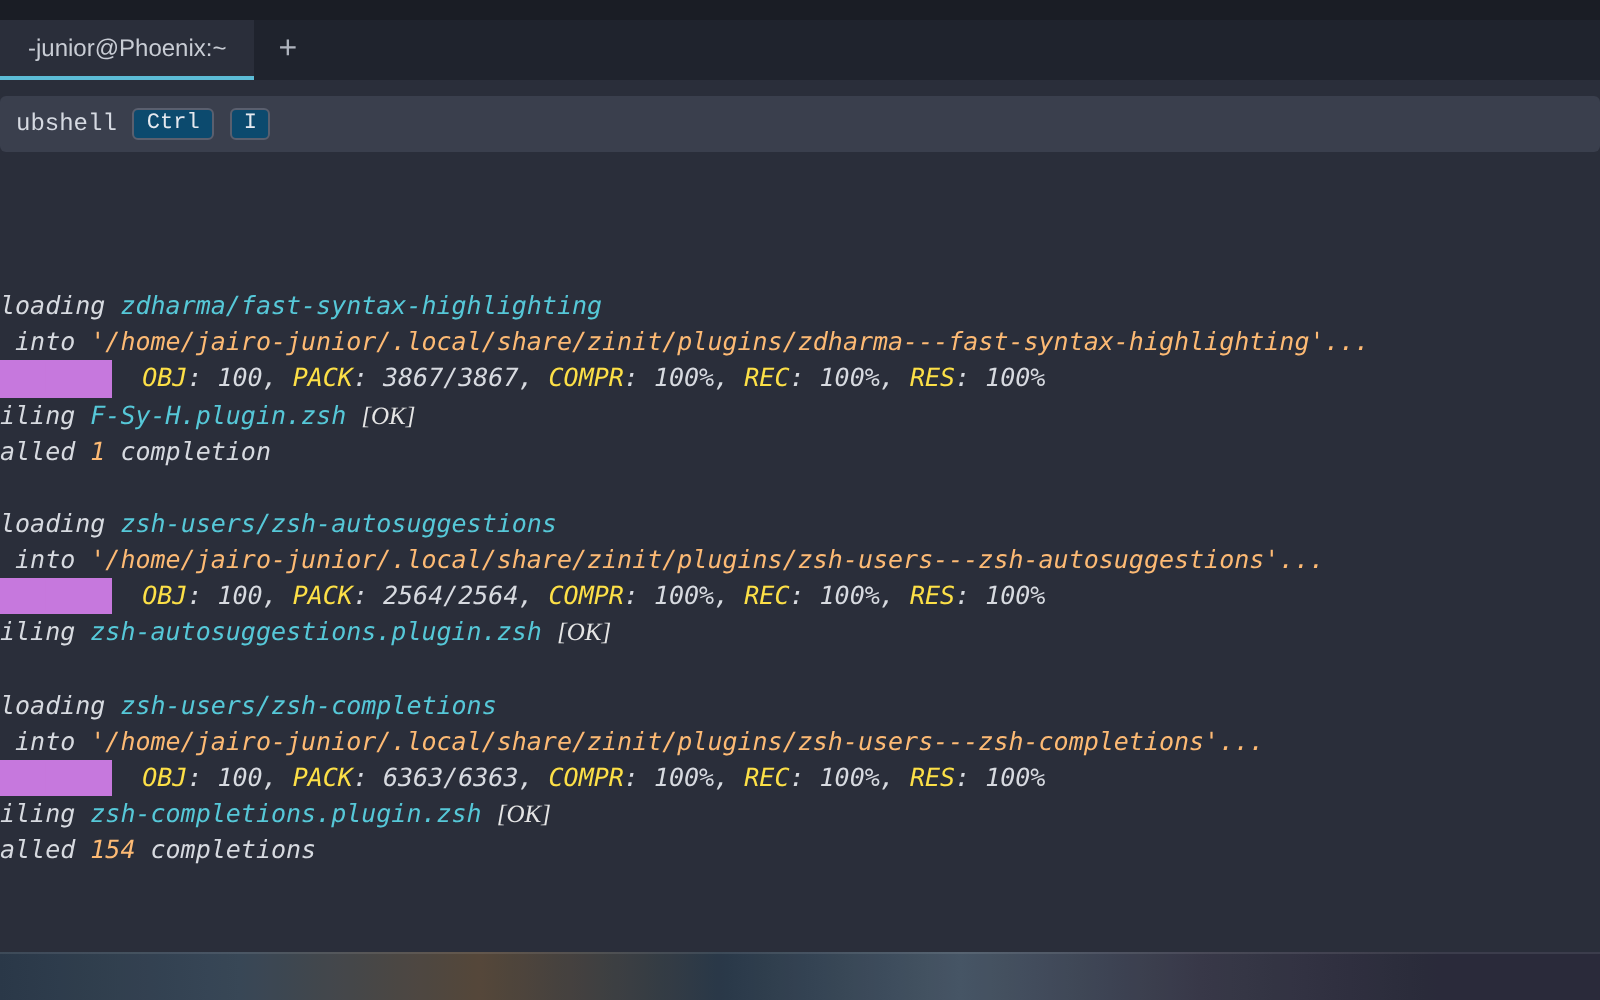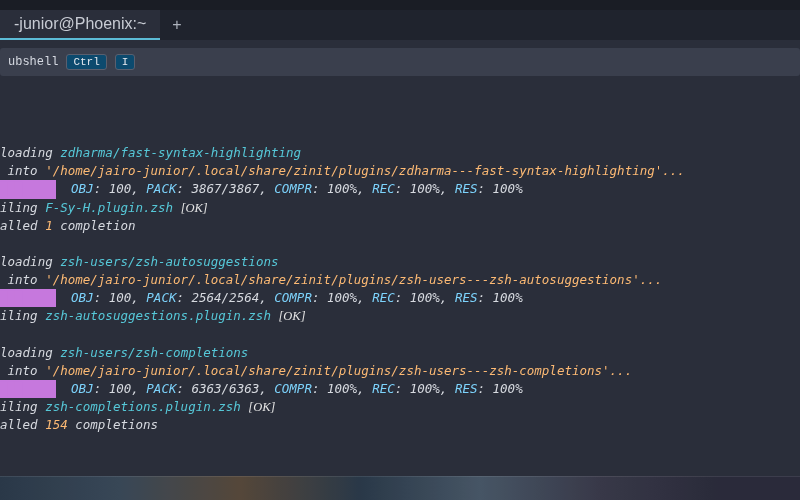--- a/index.html
+++ b/index.html
@@ -21,21 +21,21 @@
     background: #1f232d;
     height: 30px;
   }
   .tab {
     display: flex; align-items: center;
     padding: 0 14px;
     height: 100%;
     background: #2a2e3a;
     color: #c8ccd4;
     border-bottom: 2px solid #5cbcd6;
-    font-size: 16px;
+    font-size: 12px;
     font-family: sans-serif;
   }
   .newtab {
     color: #aeb3bd;
     padding: 0 12px;
     font-size: 16px;
     cursor: pointer;
     font-family: sans-serif;
   }
   .infobar {
@@ -63,21 +63,21 @@
     padding: 50px 0 0 0;
     color: #c8ccd4;
     line-height: 1.45;
     white-space: pre;
     font-style: italic;
   }
   .line { padding-left: 0; }
   .cyan   { color: #56c8d8; }
   .yellow { color: #fdba74; }
   .green  { color: #e5e5e5; font-family: Liberation Serif, serif; }
-  .blue   { color: #7dd3fc; text-align: center; }
+  .blue   { color: #fde047; text-align: center; }
   .magbg  { background: #c678dd; color: #c678dd; display:inline-block; width: 56px; }
   .white  { color: #d7dae0; }
   .pink   { color: #e06c9f; }
   .dim    { color: #9aa0ad; }
 
   .taskbar {
     position: absolute;
     bottom: 0; left: 0; right: 0;
     height: 24px;
     background: linear-gradient(90deg,#2b3a4a 0%, #3a4a5a 15%, #5a4a3a 30%, #2a3a4a 45%, #4a5a6a 60%, #3a3a4a 75%, #2a2a3a 90%);

